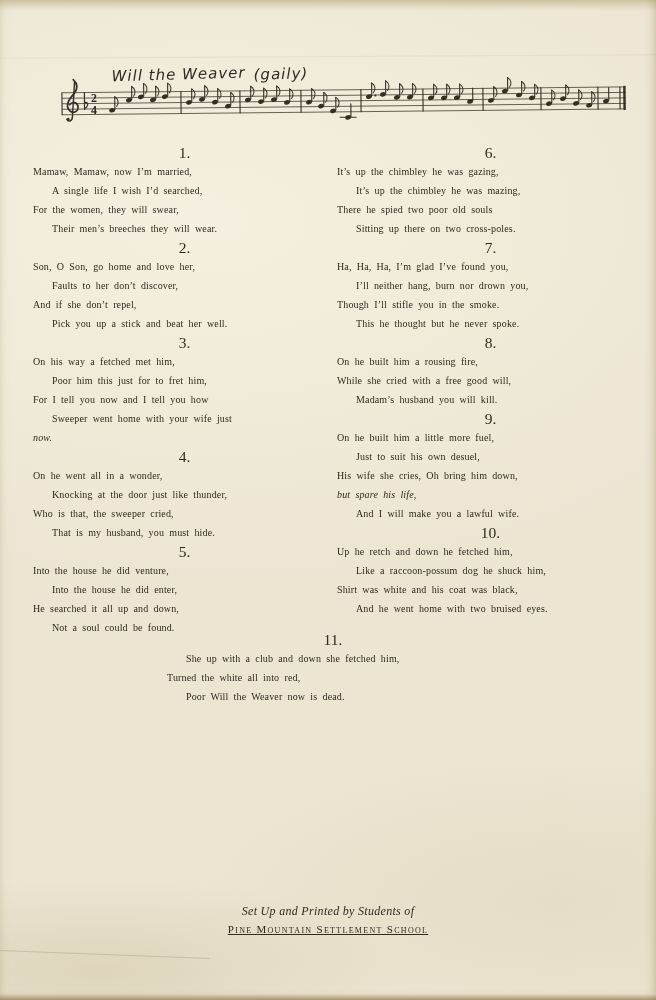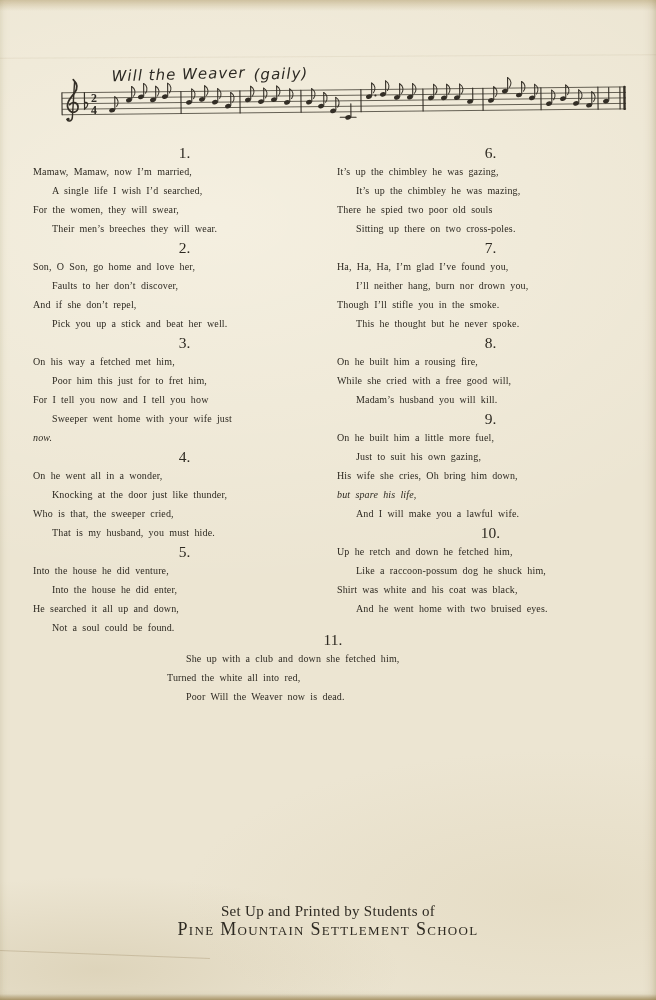--- a/index.html
+++ b/index.html
@@ -43,22 +43,22 @@
   .vnum{text-align:center;font-size:15.5px;line-height:19px;}
   .line{font-size:10px;line-height:19px;white-space:nowrap;word-spacing:2.5px;letter-spacing:.15px;}
   .line.indent{padding-left:19px;}
   .line.right{text-align:left;padding-right:2px;font-style:italic;}
 
   .v11wrap{position:absolute;left:130px;top:630px;width:406px;}
   .v11wrap .line{padding-left:37px;}
   .v11wrap .line.indent{padding-left:56px;}
 
   .footer{position:absolute;left:0;right:0;top:903px;text-align:center;}
-  .f1{font-size:15px;line-height:17px;letter-spacing:.3px;}
-  .f2{font-variant:small-caps;font-size:18px;line-height:18px;letter-spacing:1.3px;}
+  .f1{font-style:italic;font-size:12px;line-height:17px;letter-spacing:.3px;}
+  .f2{font-variant:small-caps;font-size:11px;line-height:18px;letter-spacing:1.3px;text-decoration:underline;}
 </style>
 </head>
 <body>
 
 <div class="page">
   <div class="edge top"></div>
   <div class="edge bottom"></div>
   <div class="crease c2"></div>
   <div class="crease c1"></div>
 
@@ -216,21 +216,21 @@
       </div>
       <div class="verse">
         <div class="vnum">8.</div>
         <div class="line">On he built him a rousing fire,</div>
         <div class="line">While she cried with a free good will,</div>
         <div class="line indent">Madam’s husband you will kill.</div>
       </div>
       <div class="verse">
         <div class="vnum">9.</div>
         <div class="line">On he built him a little more fuel,</div>
-        <div class="line indent">Just to suit his own gazing,</div>
+        <div class="line indent">Just to suit his own desuel,</div>
         <div class="line">His wife she cries, Oh bring him down,</div>
         <div class="line right">but spare his life,</div>
         <div class="line indent">And I will make you a lawful wife.</div>
       </div>
       <div class="verse">
         <div class="vnum">10.</div>
         <div class="line">Up he retch and down he fetched him,</div>
         <div class="line indent">Like a raccoon-possum dog he shuck him,</div>
         <div class="line">Shirt was white and his coat was black,</div>
         <div class="line indent">And he went home with two bruised eyes.</div>

